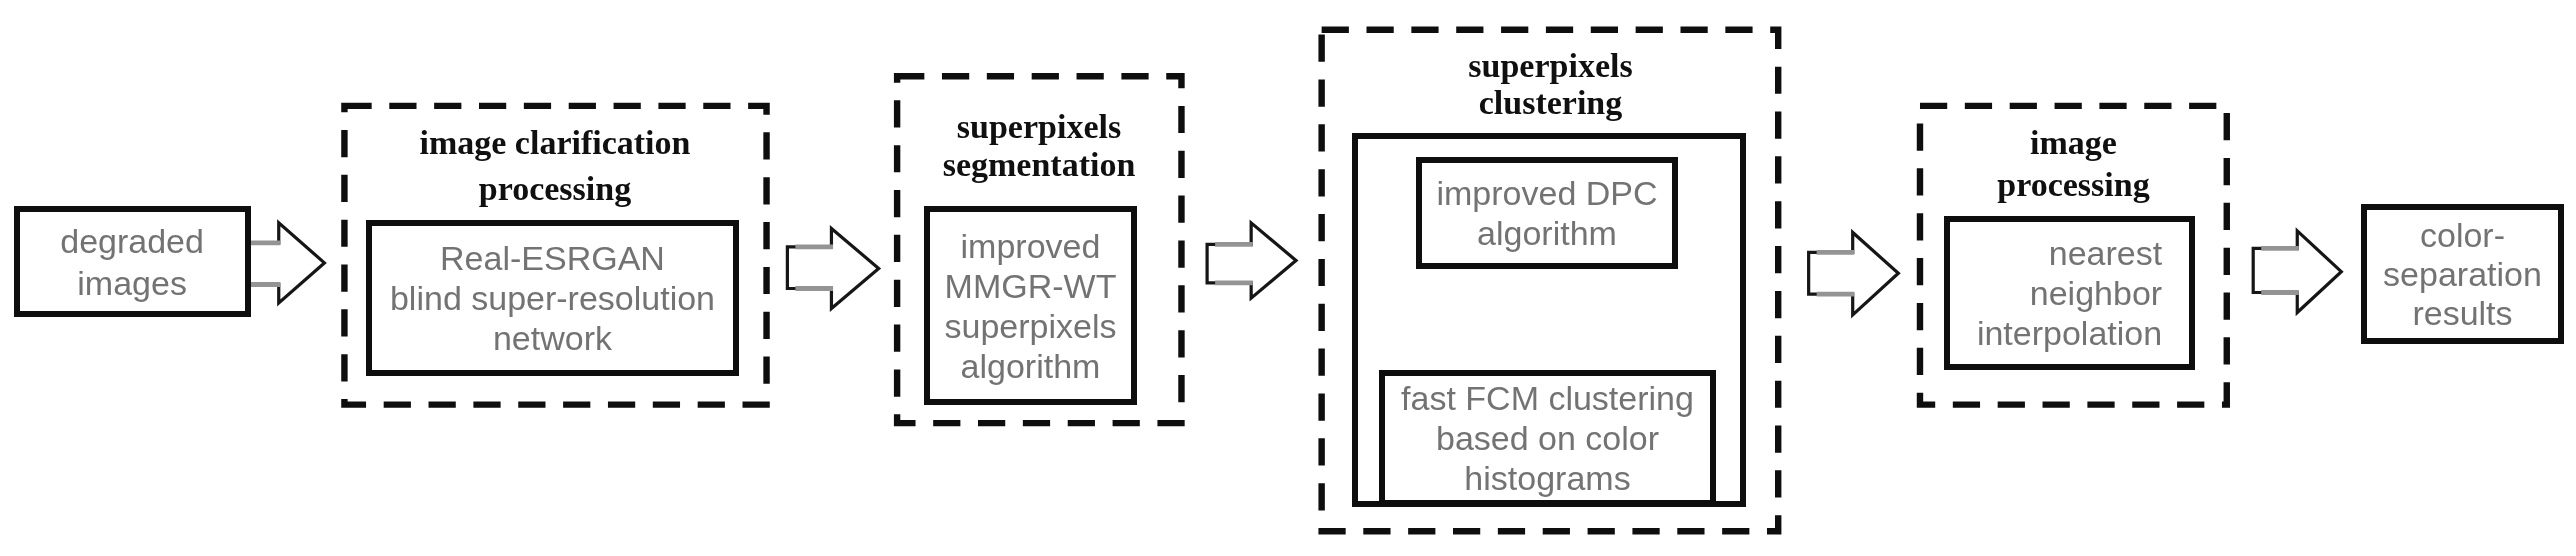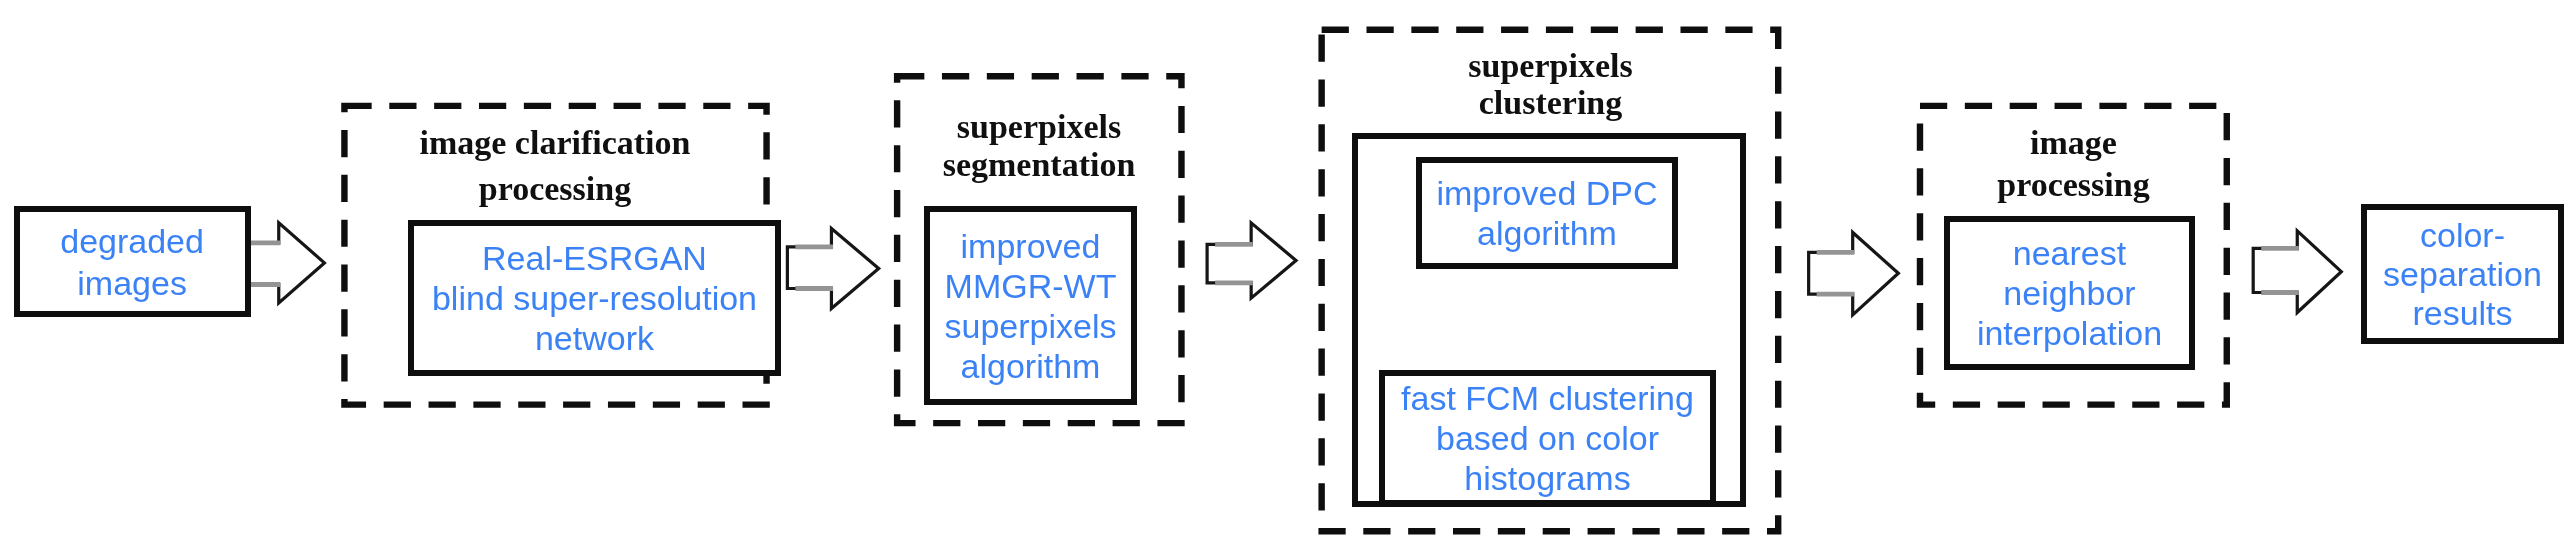--- a/index.html
+++ b/index.html
@@ -27,45 +27,45 @@
     border: 6.4px solid #0e0e0e;
     background: #ffffff;
     display: flex;
     align-items: center;
     justify-content: center;
     text-align: center;
     white-space: pre-line;
     font-family: "Liberation Sans", "DejaVu Sans", sans-serif;
     font-size: 34px;
     line-height: 40px;
-    color: #3b82f6;
+    color: #737373;
   }
   .frame {
     position: absolute;
     box-sizing: border-box;
     border: 6.4px solid #0e0e0e;
     background: #ffffff;
   }
   .group-title {
     position: absolute;
     text-align: center;
     white-space: pre-line;
     font-family: "Liberation Serif", "DejaVu Serif", serif;
     font-weight: 600;
     font-size: 34px;
     color: #101010;
   }
   
   #box-input   { left: 13.6px;   top: 206px; width: 237px; height: 111px; line-height: 42px; }
-  #box-esrgan  { left: 366px;  top: 220px; width: 373px; height: 156px; margin-left: 42px; }
+  #box-esrgan  { left: 366px;  top: 220px; width: 373px; height: 156px; }
   #box-mmgr    { left: 924px; top: 206px; width: 213px; height: 199px; }
   #frame-clust { left: 1352px; top: 133px; width: 394px; height: 374px; }
   #box-dpc     { left: 1416px; top: 157px; width: 262px; height: 112px; }
   #box-fcm     { left: 1379px; top: 330px; width: 337px; height: 136px; margin-top: 40px; }
-  #box-nn      { left: 1944px; top: 216px; width: 251px; height: 154px; }
+  #box-nn      { left: 1944px; top: 216px; width: 251px; height: 154px; text-align: right; }
   #box-output  { left: 2361px; top: 204px; width: 203px; height: 140px; line-height: 39px; }
 
   #title-clarification { left: 344px;  top: 120px; width: 422px; line-height: 46px; }
   #title-segmentation  { left: 897px; top: 108px; width: 284px; line-height: 38px; }
   #title-clustering    { left: 1322px; top: 47px;  width: 457px; line-height: 37px; }
   #title-reduction     { left: 1920px; top: 122px; width: 307px; line-height: 42px; }
 
   .dashed-rect {
     fill: none;
     stroke: #0e0e0e;

